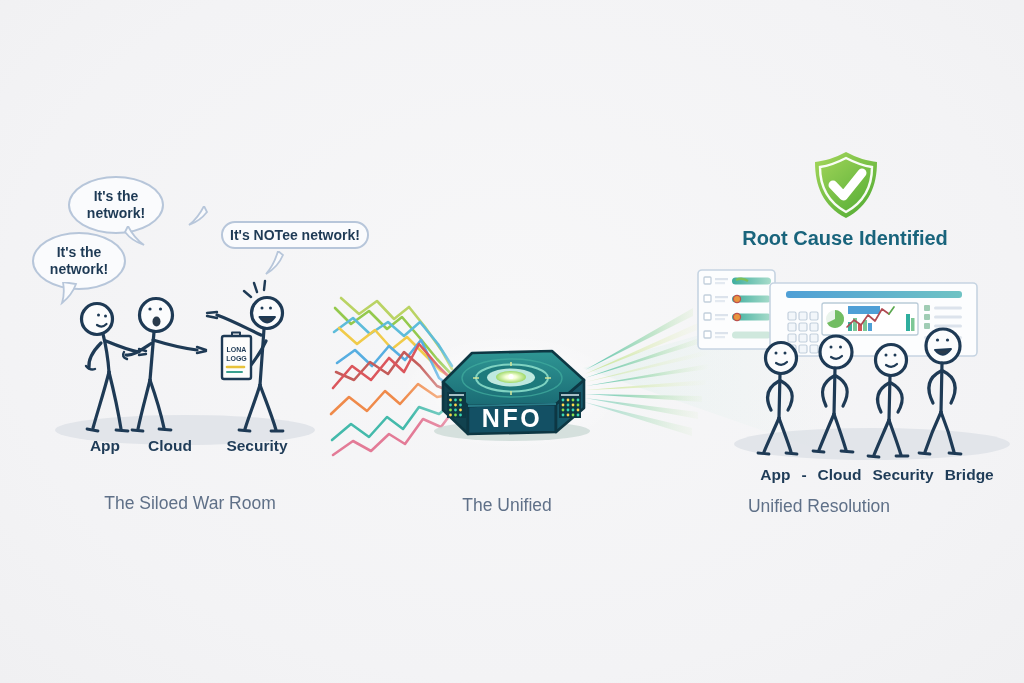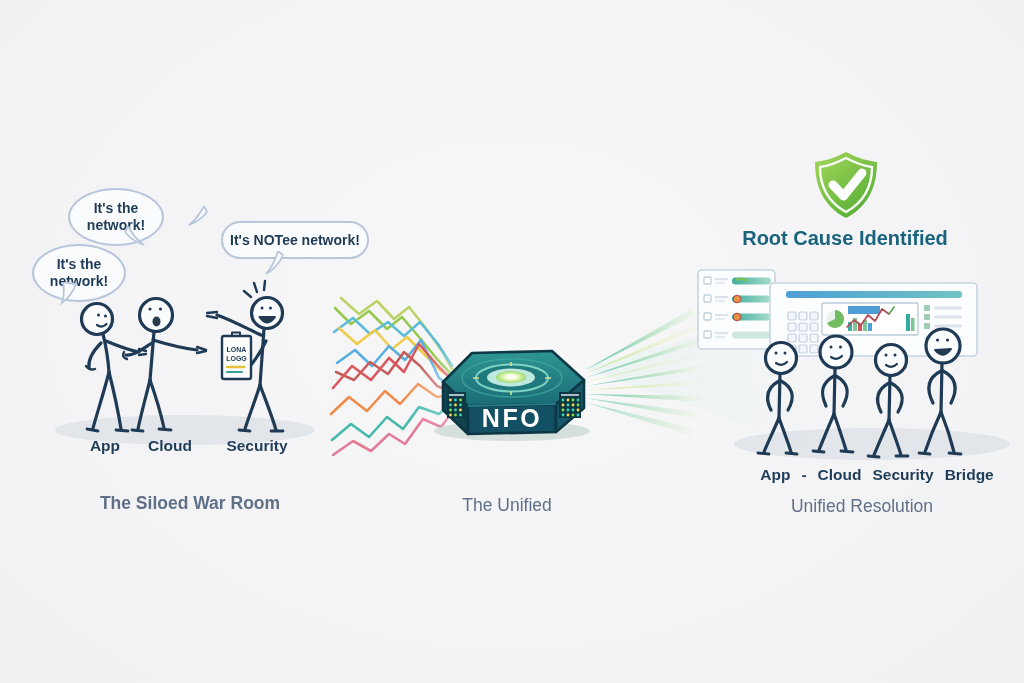--- a/index.html
+++ b/index.html
@@ -8,21 +8,21 @@
   .stage {
     position:relative; width:1024px; height:683px;
     background: radial-gradient(ellipse at 50% 45%, #f7f7f8 0%, #f3f3f5 70%, #f0f0f2 100%);
   }
   .svg-layer { position:absolute; inset:0; }
   .bubble {
     position:absolute; background:#fafbfd; border:2px solid #b7c6da; color:#1e3a55;
     font-weight:bold; display:flex; align-items:center; justify-content:center;
     text-align:center; white-space:pre-line; font-size:14px; line-height:1.18; z-index:4;
   }
-  .bubble.ellipse { border-radius:50%;margin-top:12px; }
+  .bubble.ellipse { border-radius:50%; }
   .bubble.stadium { border-radius:19px; }
   .tail { position:absolute; z-index:5; }
   .role {
     position:absolute; transform:translateX(-50%); font-weight:bold;
     color:#1f3c58; font-size:15.5px; z-index:4; white-space:nowrap;
   }
   .roles-line {
     position:absolute; transform:translateX(-50%); display:flex; gap:11px;
     font-weight:bold; color:#1f3c58; font-size:15.5px; z-index:4; white-space:nowrap;
   }
@@ -376,38 +376,38 @@
   <svg class="tail" style="left:186px; top:206px;" width="22" height="22">
     <path d="M18,0 Q12,12 3,19 Q14,15 21,6 Z" fill="#fafbfd" stroke="#b7c6da" stroke-width="1.8"></path>
   </svg>
 
   <div class="bubble ellipse" style="left:32px; top:232px; width:94px; height:58px;">It's the
 network!</div>
   <svg class="tail" style="left:60px; top:282px;" width="20" height="24">
     <path d="M3,0 Q5,12 2,21 Q12,13 16,2 Z" fill="#fafbfd" stroke="#b7c6da" stroke-width="1.8"></path>
   </svg>
 
-  <div class="bubble stadium" style="left:221px; top:221px; width:148px; height:38px;">It's NOTee network!</div>
+  <div class="bubble stadium" style="left:221px; top:221px; width:148px; height:28px;">It's NOTee network!</div>
   <svg class="tail" style="left:262px; top:251px;" width="22" height="26">
     <path d="M16,0 Q12,14 4,23 Q16,16 21,4 Z" fill="#fafbfd" stroke="#b7c6da" stroke-width="1.8"></path>
   </svg>
 
   <span class="role" style="left:105px; top:437px;">App</span>
   <span class="role" style="left:170px; top:437px;">Cloud</span>
   <span class="role" style="left:257px; top:437px;">Security</span>
 
   <div class="roles-line" style="left:877px; top:466px;">
     <span>App</span>
     <span>-</span>
     <span>Cloud</span>
     <span>Security</span>
     <span>Bridge</span>
   </div>
 
   <div class="headline">
     <div>Root Cause Identified</div>
   </div>
 
-  <div class="caption" style="left:190px; top:493px;font-weight:bold;">The Siloed War Room</div>
+  <div class="caption" style="left:190px; top:493px;">The Siloed War Room</div>
   <div class="caption" style="left:507px; top:495px;">The Unified</div>
-  <div class="caption" style="left:862px; top:496px;">Unified Resolution</div>
+  <div class="caption" style="left:819px; top:496px;">Unified Resolution</div>
 
 </div>
 
 </body></html>

